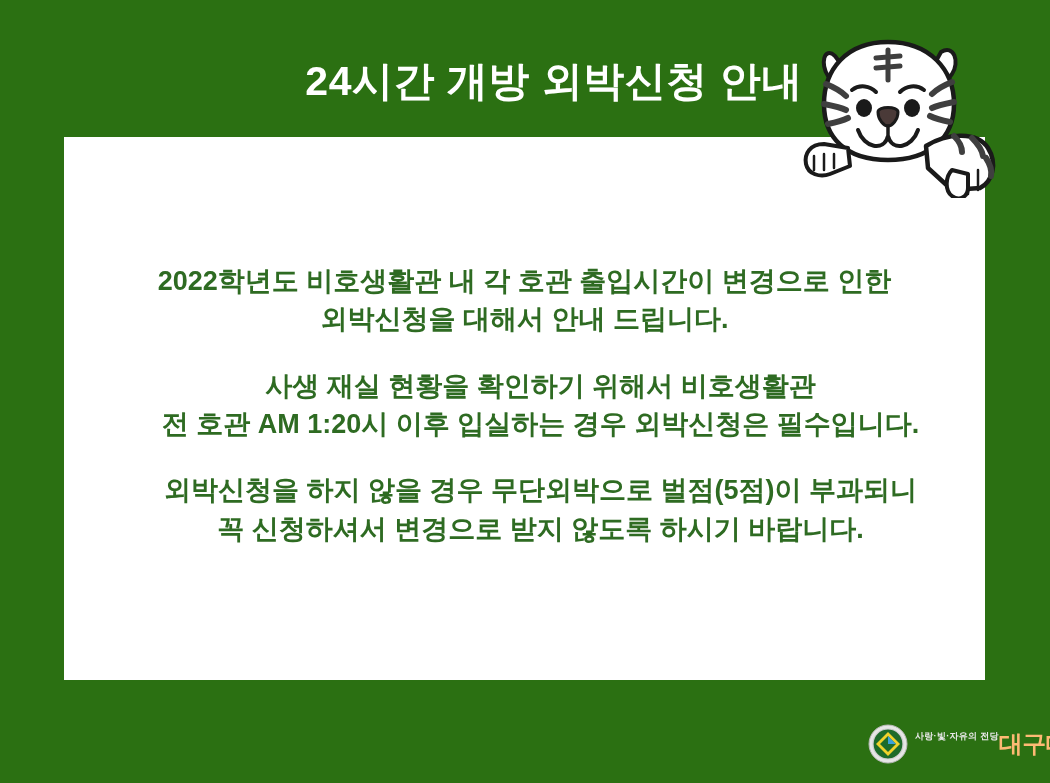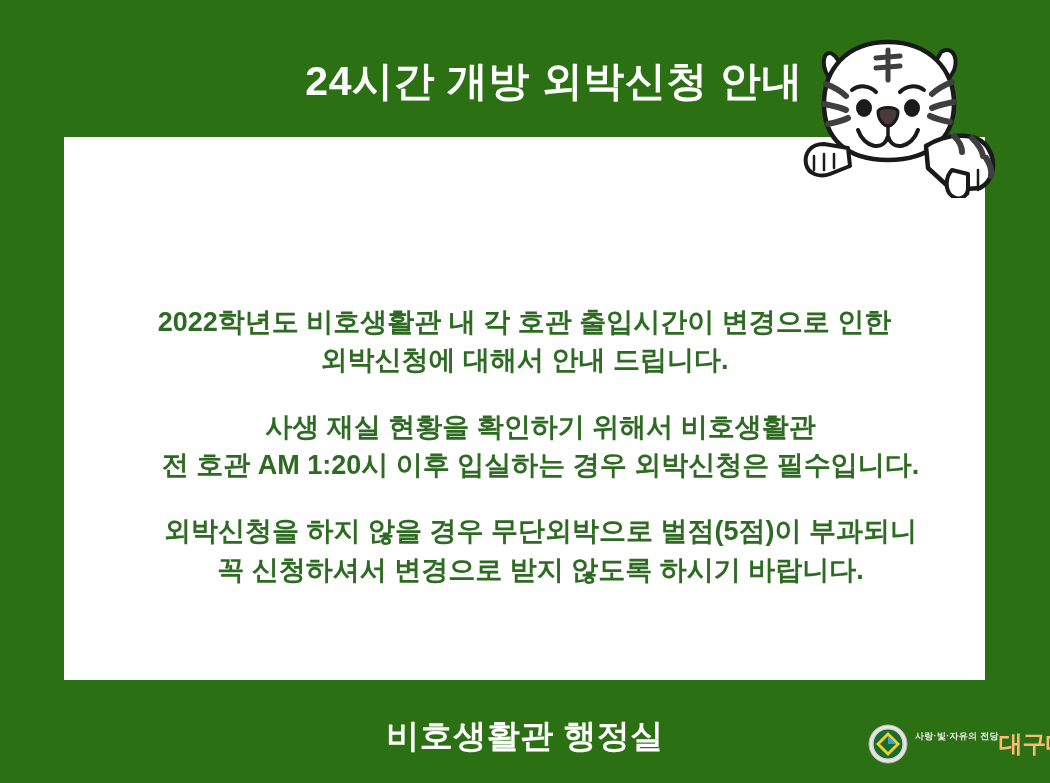--- a/index.html
+++ b/index.html
@@ -50,21 +50,20 @@
   .body-block {
     position: absolute;
     left: 64px;
     top: 262px;
     width: 921px;
     text-align: center;
     color: #2e6b22;
     font-size: 27px;
     font-weight: bold;
     line-height: 1.42;
-    margin-top: 41px;
   }
   .para {
     margin: 0;
     padding: 0;
   }
   .para + .para {
     margin-top: 28px;
     padding-left: 32px;
   }
   .para .line {
@@ -193,33 +192,32 @@
 
       <path d="M150 152 C144 158 142 172 150 178 C158 184 166 178 166 170 L166 156 Z" fill="#ffffff" stroke="#1a1a1a" stroke-width="4" stroke-linejoin="round"></path>
       <path d="M166 156 L166 176" stroke="#1a1a1a" stroke-width="2.5" stroke-linecap="round"></path>
       <path d="M176 152 L176 172" stroke="#1a1a1a" stroke-width="2.5" stroke-linecap="round"></path>
     </svg>
   </div>
 
   <div class="body-block">
     <p class="para">
       <span class="line">2022학년도 비호생활관 내 각 호관 출입시간이 변경으로 인한</span>
-      <span class="line">외박신청에 대해서 안내 드립니다.</span>
+      <span class="line">외박신청을 대해서 안내 드립니다.</span>
     </p>
     <p class="para">
       <span class="line">사생 재실 현황을 확인하기 위해서 비호생활관</span>
       <span class="line">전 호관  AM 1:20시 이후 입실하는 경우 외박신청은 필수입니다.</span>
     </p>
     <p class="para">
       <span class="line">외박신청을 하지 않을 경우 무단외박으로 벌점(5점)이 부과되니</span>
       <span class="line">꼭 신청하셔서 변경으로 받지 않도록 하시기 바랍니다.</span>
     </p>
   </div>
 
-  <div class="footer-office">비호생활관 행정실</div>
 
   <div class="logo">
     <div class="logo-emblem">
       <svg viewBox="0 0 40 40" xmlns="http://www.w3.org/2000/svg">
         <circle cx="20" cy="20" r="19" fill="#e6e6e6" stroke="#b9b9b9" stroke-width="1"></circle>
         <circle cx="20" cy="20" r="15" fill="#1d6b2a"></circle>
         <path d="M20 8 L32 20 L20 32 L8 20 Z" fill="#f0d22a"></path>
         <path d="M20 12 L28 20 L20 28 L12 20 Z" fill="#1d6b2a"></path>
         <path d="M20 12 L28 20 L20 20 Z" fill="#3aa0d8"></path>
         <circle cx="20" cy="20" r="15" fill="none" stroke="#cfcfcf" stroke-width="1.2"></circle>

